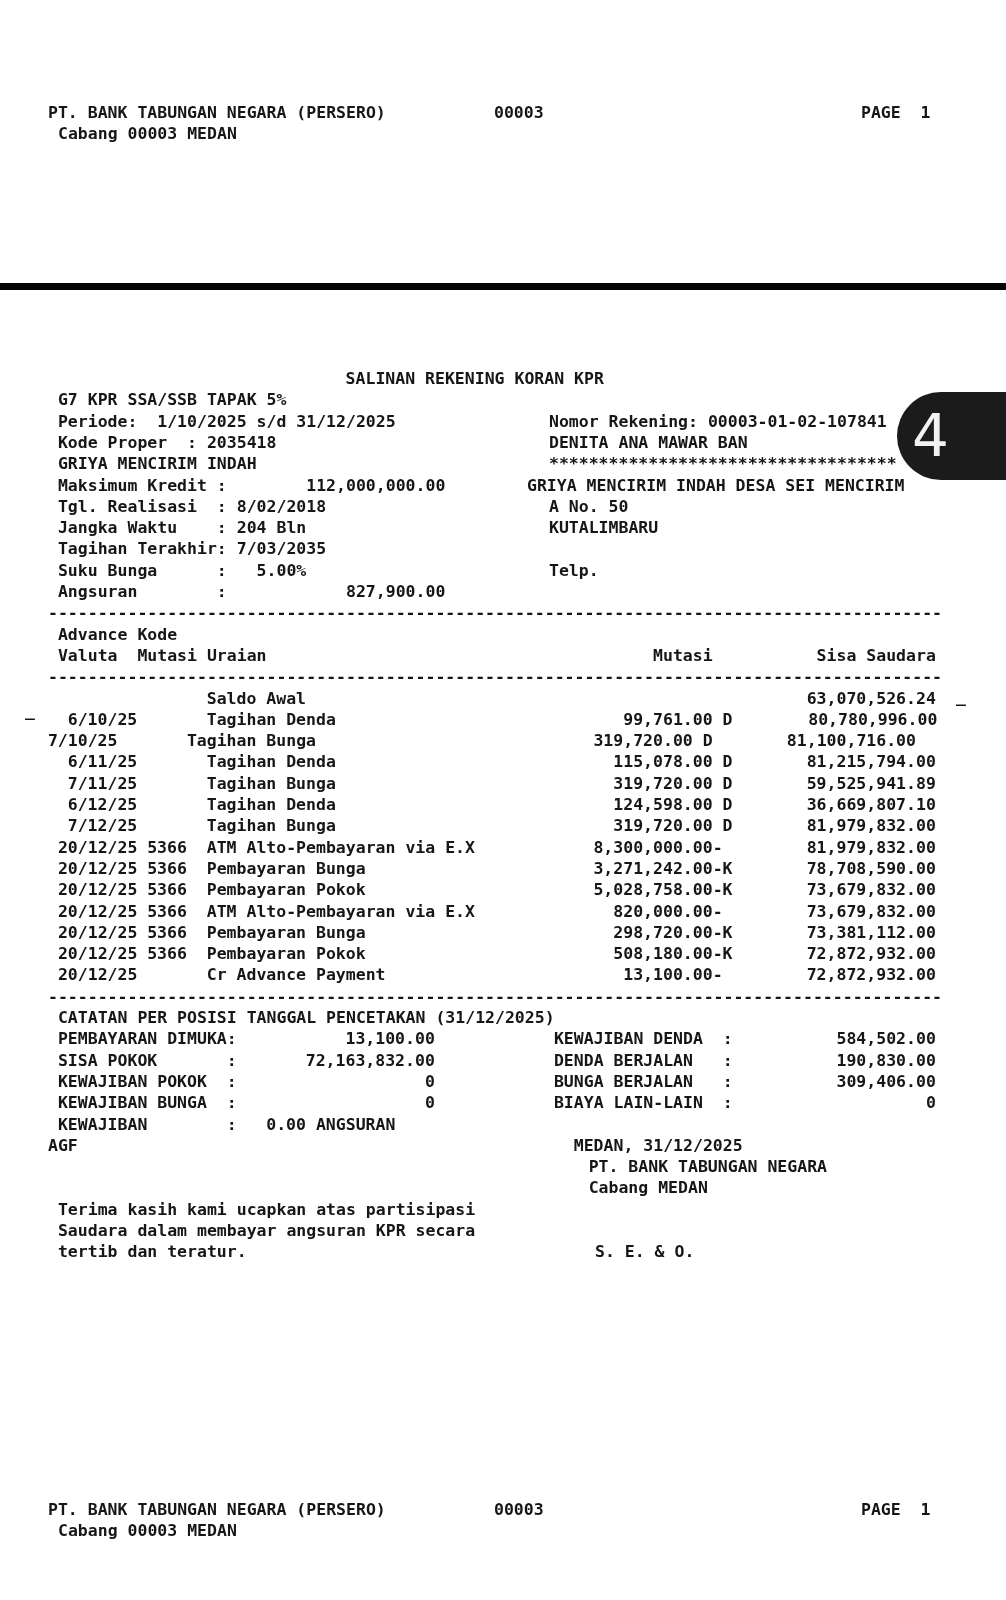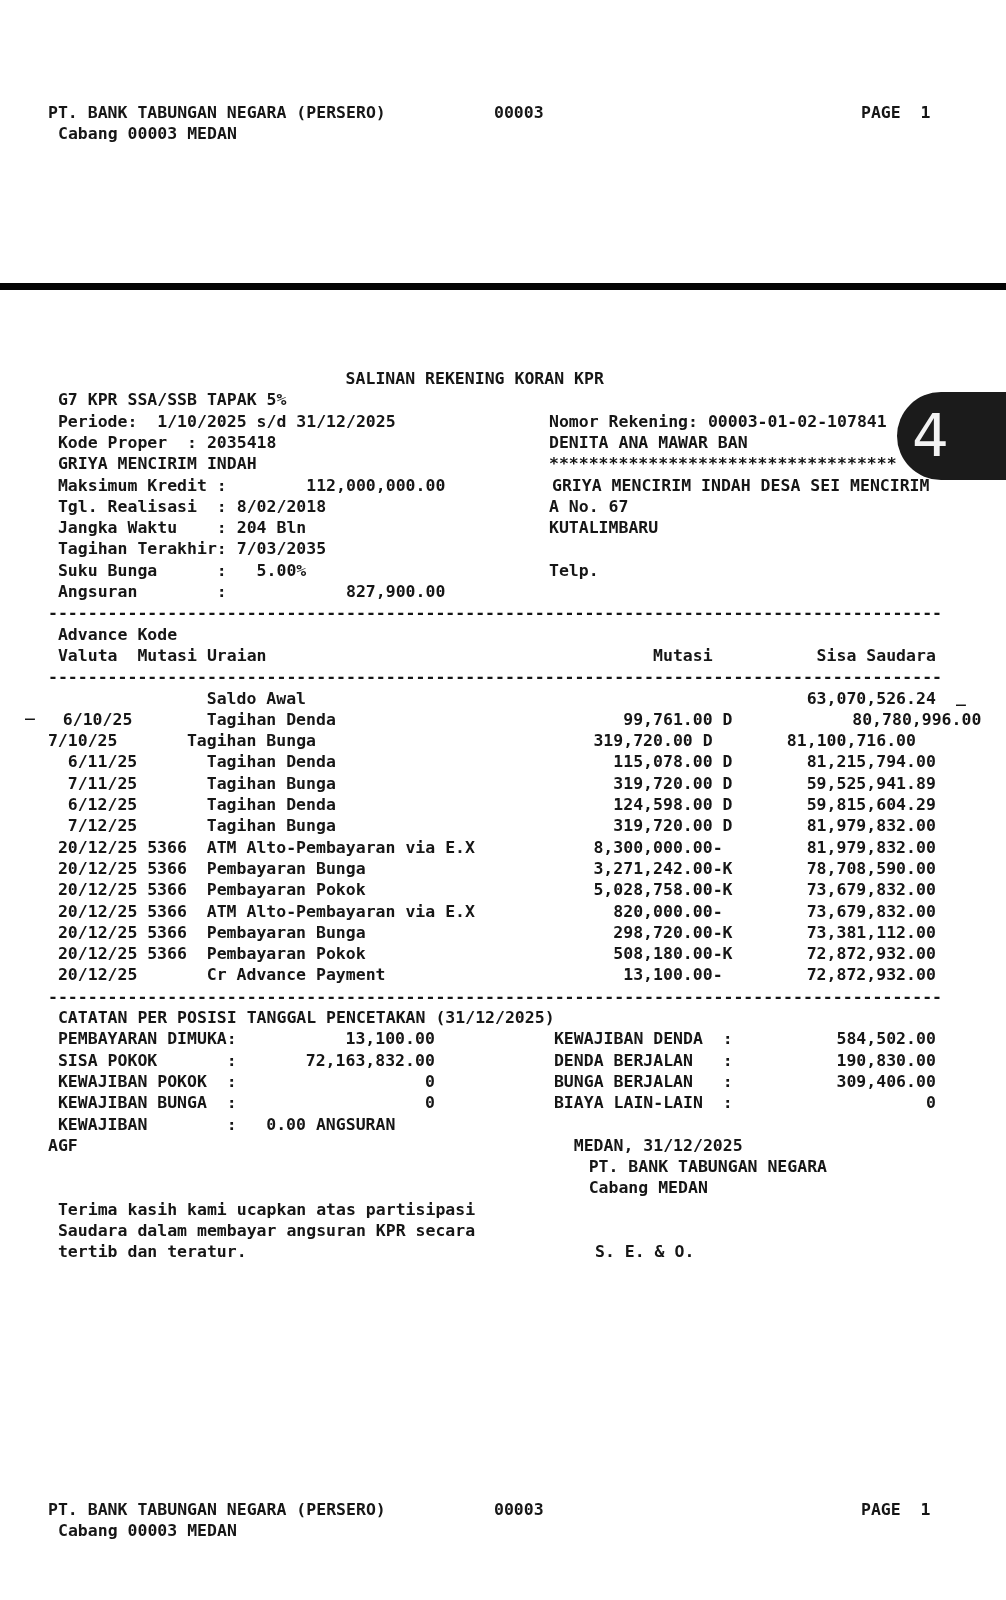--- a/index.html
+++ b/index.html
@@ -41,36 +41,36 @@
   </div>
 
   <div class="divider-bar"></div>
 
   <div id="report-body">
       <div class="line" style="top: 368px;"><span class="f" style="left: 297.6px;">SALINAN REKENING KORAN KPR</span></div>
       <div class="line" style="top: 389.3px;"><span class="f" style="left: 9.92px;">G7 KPR SSA/SSB TAPAK 5%</span></div>
       <div class="line" style="top: 410.6px;"><span class="f" style="left: 9.92px;">Periode:  1/10/2025 s/d 31/12/2025</span><span class="f" style="left: 500.96px;">Nomor Rekening: 00003-01-02-107841</span></div>
       <div class="line" style="top: 431.9px;"><span class="f" style="left: 9.92px;">Kode Proper  : 2035418</span><span class="f" style="left: 500.96px;">DENITA ANA MAWAR BAN</span></div>
       <div class="line" style="top: 453.2px;"><span class="f" style="left: 9.92px;">GRIYA MENCIRIM INDAH</span><span class="f" style="left: 500.96px;">***********************************</span></div>
-      <div class="line" style="top: 474.5px;"><span class="f" style="left: 9.92px;">Maksimum Kredit :        112,000,000.00</span><span class="f" style="left: 504px;">GRIYA MENCIRIM INDAH DESA SEI MENCIRIM</span></div>
-      <div class="line" style="top: 495.8px;"><span class="f" style="left: 9.92px;">Tgl. Realisasi  : 8/02/2018</span><span class="f" style="left: 500.96px;">A No. 67</span></div>
+      <div class="line" style="top: 474.5px;"><span class="f" style="left: 9.92px;">Maksimum Kredit :        112,000,000.00</span><span class="f" style="left: 479px;">GRIYA MENCIRIM INDAH DESA SEI MENCIRIM</span></div>
+      <div class="line" style="top: 495.8px;"><span class="f" style="left: 9.92px;">Tgl. Realisasi  : 8/02/2018</span><span class="f" style="left: 500.96px;">A No. 50</span></div>
       <div class="line" style="top: 517.1px;"><span class="f" style="left: 9.92px;">Jangka Waktu    : 204 Bln</span><span class="f" style="left: 500.96px;">KUTALIMBARU</span></div>
       <div class="line" style="top: 538.4px;"><span class="f" style="left: 9.92px;">Tagihan Terakhir: 7/03/2035</span></div>
       <div class="line" style="top: 559.7px;"><span class="f" style="left: 9.92px;">Suku Bunga      :   5.00%</span><span class="f" style="left: 500.96px;">Telp.</span></div>
       <div class="line" style="top: 581px;"><span class="f" style="left: 9.92px;">Angsuran        :            827,900.00</span></div>
       <div class="line" style="top: 602.3px;"><span class="f" style="left: 0px;">------------------------------------------------------------------------------------------</span></div>
       <div class="line" style="top: 623.6px;"><span class="f" style="left: 9.92px;">Advance Kode</span></div>
       <div class="line" style="top: 644.9px;"><span class="f" style="left: 9.92px;">Valuta  Mutasi Uraian</span><span class="f r" style="left: 396.8px; width: 267.84px;">Mutasi</span><span class="f r" style="left: 684.48px; width: 203.36px;">Sisa Saudara</span></div>
       <div class="line" style="top: 666.2px;"><span class="f" style="left: 0px;">------------------------------------------------------------------------------------------</span></div>
       <div class="line" style="top: 687.5px;"><span class="f" style="left: 158.72px;">Saldo Awal</span><span class="f r" style="left: 684.48px; width: 203.36px;">63,070,526.24</span></div>
-      <div class="line" style="top: 708.8px;"><span class="f r" style="left: 9.92px; width: 79.36px; text-align: center;">6/10/25</span><span class="f" style="left: 158.72px;">Tagihan Denda</span><span class="f r" style="left: 396.8px; width: 267.84px;">99,761.00</span><span class="f" style="left: 664.64px;"> D</span><span class="f r" style="left: 710px; width: 203.36px; padding-left: 20px;">80,780,996.00</span></div>
+      <div class="line" style="top: 708.8px;"><span class="f r" style="left: 9.92px; width: 79.36px;">6/10/25</span><span class="f" style="left: 158.72px;">Tagihan Denda</span><span class="f r" style="left: 396.8px; width: 267.84px;">99,761.00</span><span class="f" style="left: 664.64px;"> D</span><span class="f r" style="left: 666px; width: 203.36px; padding-left: 20px;">80,780,996.00</span></div>
       <div class="line" style="top: 730.1px;"><span class="f r" style="left: -9.92px; width: 79.36px;">7/10/25</span><span class="f" style="left: 138.88px;">Tagihan Bunga</span><span class="f r" style="left: 376.96px; width: 267.84px;">319,720.00</span><span class="f" style="left: 644.8px;"> D</span><span class="f r" style="left: 664.64px; width: 203.36px;">81,100,716.00</span></div>
       <div class="line" style="top: 751.4px;"><span class="f r" style="left: 9.92px; width: 79.36px;">6/11/25</span><span class="f" style="left: 158.72px;">Tagihan Denda</span><span class="f r" style="left: 396.8px; width: 267.84px;">115,078.00</span><span class="f" style="left: 664.64px;"> D</span><span class="f r" style="left: 684.48px; width: 203.36px;">81,215,794.00</span></div>
       <div class="line" style="top: 772.7px;"><span class="f r" style="left: 9.92px; width: 79.36px;">7/11/25</span><span class="f" style="left: 158.72px;">Tagihan Bunga</span><span class="f r" style="left: 396.8px; width: 267.84px;">319,720.00</span><span class="f" style="left: 664.64px;"> D</span><span class="f r" style="left: 684.48px; width: 203.36px;">59,525,941.89</span></div>
-      <div class="line" style="top: 794px;"><span class="f r" style="left: 9.92px; width: 79.36px;">6/12/25</span><span class="f" style="left: 158.72px;">Tagihan Denda</span><span class="f r" style="left: 396.8px; width: 267.84px;">124,598.00</span><span class="f" style="left: 664.64px;"> D</span><span class="f r" style="left: 684.48px; width: 203.36px;">59,815,604.29</span></div>
+      <div class="line" style="top: 794px;"><span class="f r" style="left: 9.92px; width: 79.36px;">6/12/25</span><span class="f" style="left: 158.72px;">Tagihan Denda</span><span class="f r" style="left: 396.8px; width: 267.84px;">124,598.00</span><span class="f" style="left: 664.64px;"> D</span><span class="f r" style="left: 684.48px; width: 203.36px;">36,669,807.10</span></div>
       <div class="line" style="top: 815.3px;"><span class="f r" style="left: 9.92px; width: 79.36px;">7/12/25</span><span class="f" style="left: 158.72px;">Tagihan Bunga</span><span class="f r" style="left: 396.8px; width: 267.84px;">319,720.00</span><span class="f" style="left: 664.64px;"> D</span><span class="f r" style="left: 684.48px; width: 203.36px;">81,979,832.00</span></div>
       <div class="line" style="top: 836.6px;"><span class="f r" style="left: 9.92px; width: 79.36px;">20/12/25</span><span class="f" style="left: 99.2px;">5366</span><span class="f" style="left: 158.72px;">ATM Alto-Pembayaran via E.X</span><span class="f r" style="left: 396.8px; width: 267.84px;">8,300,000.00</span><span class="f" style="left: 664.64px;">-</span><span class="f r" style="left: 684.48px; width: 203.36px;">81,979,832.00</span></div>
       <div class="line" style="top: 857.9px;"><span class="f r" style="left: 9.92px; width: 79.36px;">20/12/25</span><span class="f" style="left: 99.2px;">5366</span><span class="f" style="left: 158.72px;">Pembayaran Bunga</span><span class="f r" style="left: 396.8px; width: 267.84px;">3,271,242.00</span><span class="f" style="left: 664.64px;">-K</span><span class="f r" style="left: 684.48px; width: 203.36px;">78,708,590.00</span></div>
       <div class="line" style="top: 879.2px;"><span class="f r" style="left: 9.92px; width: 79.36px;">20/12/25</span><span class="f" style="left: 99.2px;">5366</span><span class="f" style="left: 158.72px;">Pembayaran Pokok</span><span class="f r" style="left: 396.8px; width: 267.84px;">5,028,758.00</span><span class="f" style="left: 664.64px;">-K</span><span class="f r" style="left: 684.48px; width: 203.36px;">73,679,832.00</span></div>
       <div class="line" style="top: 900.5px;"><span class="f r" style="left: 9.92px; width: 79.36px;">20/12/25</span><span class="f" style="left: 99.2px;">5366</span><span class="f" style="left: 158.72px;">ATM Alto-Pembayaran via E.X</span><span class="f r" style="left: 396.8px; width: 267.84px;">820,000.00</span><span class="f" style="left: 664.64px;">-</span><span class="f r" style="left: 684.48px; width: 203.36px;">73,679,832.00</span></div>
       <div class="line" style="top: 921.8px;"><span class="f r" style="left: 9.92px; width: 79.36px;">20/12/25</span><span class="f" style="left: 99.2px;">5366</span><span class="f" style="left: 158.72px;">Pembayaran Bunga</span><span class="f r" style="left: 396.8px; width: 267.84px;">298,720.00</span><span class="f" style="left: 664.64px;">-K</span><span class="f r" style="left: 684.48px; width: 203.36px;">73,381,112.00</span></div>
       <div class="line" style="top: 943.1px;"><span class="f r" style="left: 9.92px; width: 79.36px;">20/12/25</span><span class="f" style="left: 99.2px;">5366</span><span class="f" style="left: 158.72px;">Pembayaran Pokok</span><span class="f r" style="left: 396.8px; width: 267.84px;">508,180.00</span><span class="f" style="left: 664.64px;">-K</span><span class="f r" style="left: 684.48px; width: 203.36px;">72,872,932.00</span></div>
       <div class="line" style="top: 964.4px;"><span class="f r" style="left: 9.92px; width: 79.36px;">20/12/25</span><span class="f" style="left: 158.72px;">Cr Advance Payment</span><span class="f r" style="left: 396.8px; width: 267.84px;">13,100.00</span><span class="f" style="left: 664.64px;">-</span><span class="f r" style="left: 684.48px; width: 203.36px;">72,872,932.00</span></div>
       <div class="line" style="top: 985.7px;"><span class="f" style="left: 0px;">------------------------------------------------------------------------------------------</span></div>
       <div class="line" style="top: 1007px;"><span class="f" style="left: 9.92px;">CATATAN PER POSISI TANGGAL PENCETAKAN (31/12/2025)</span></div>

